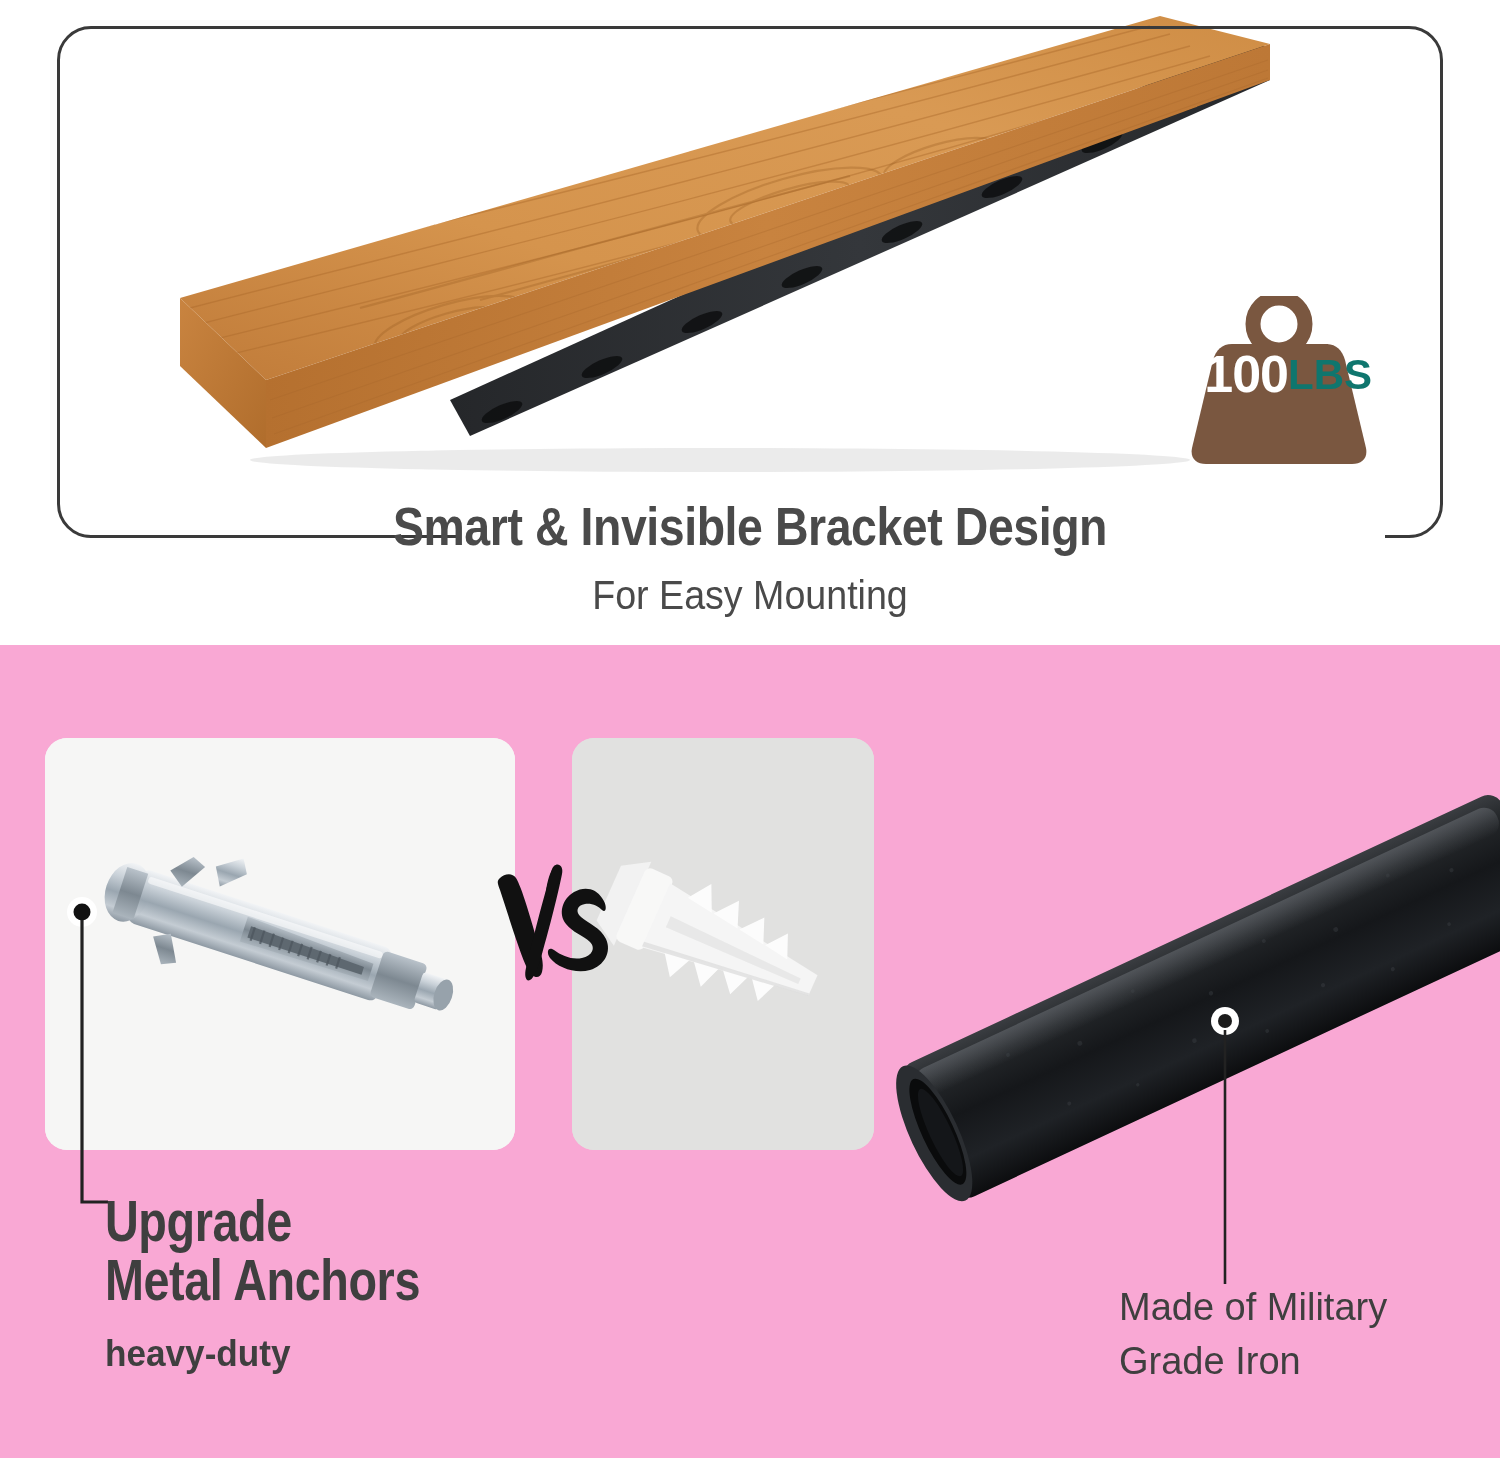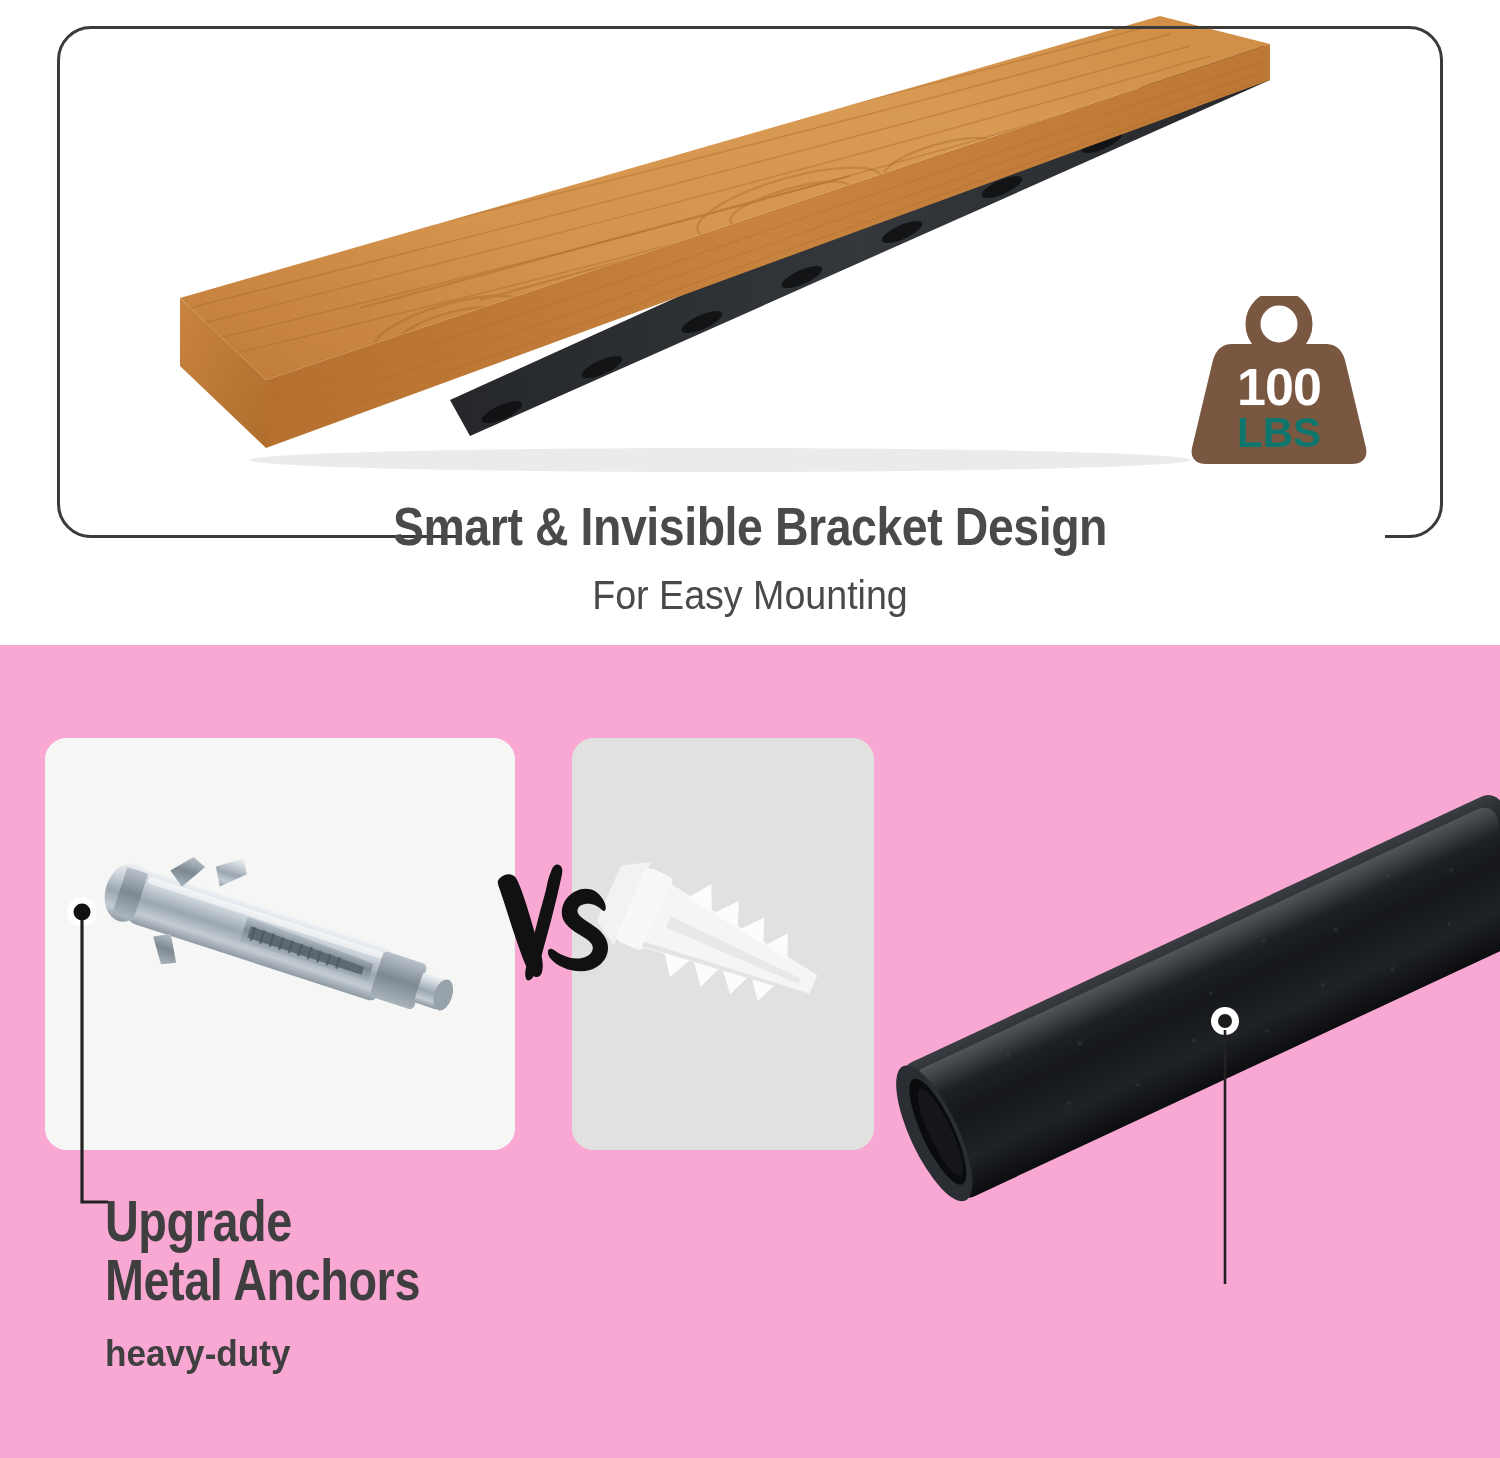--- a/index.html
+++ b/index.html
@@ -67,21 +67,20 @@
     left: 1186px;
     top: 296px;
     width: 186px;
     height: 172px;
   }
   .weight-badge svg { display:block; width:100%; height:100%; }
   .weight-badge .wtext {
     position: absolute;
     left: 0; top: 0; width: 100%; height: 100%;
     display: flex;
-    flex-direction: column;
     align-items: center;
     justify-content: flex-end;
     padding-bottom: 14px;
     box-sizing: border-box;
     pointer-events: none;
   }
   .weight-num {
     color: #ffffff;
     font-size: 52px;
     font-weight: bold;
@@ -503,15 +502,19 @@
         <path d="M25,24 L25,278" stroke="#222222" stroke-width="2.6" fill="none"></path>
       </svg>
     </div>
 
     <div class="text-left" style="top:547px; left:105px;">
       <div class="tl-line">Upgrade</div>
       <div class="tl-line">Metal Anchors</div>
       <div class="tl-sub">heavy-duty</div>
     </div>
 
+    <div class="text-right" style="top:636px; left:1119px;">
+      <div class="tr-line">Made of Military</div>
+      <div class="tr-line">Grade Iron</div>
+    </div>
 
   </div>
 </div>
 
 </body></html>

